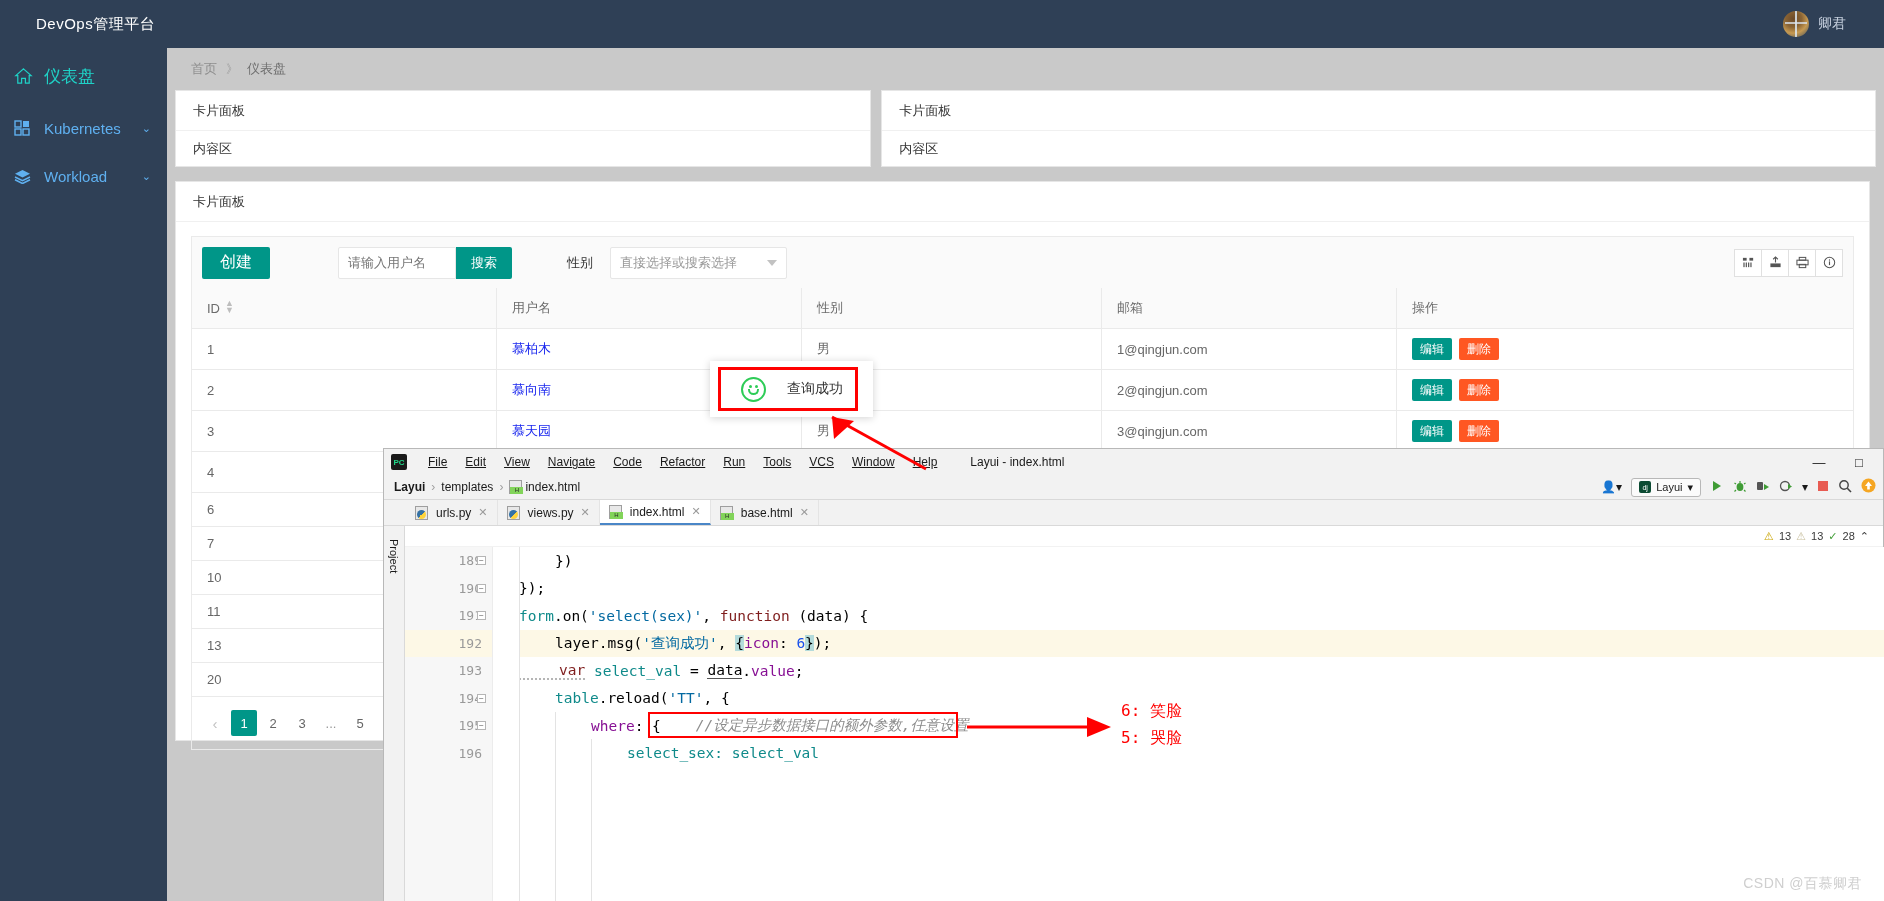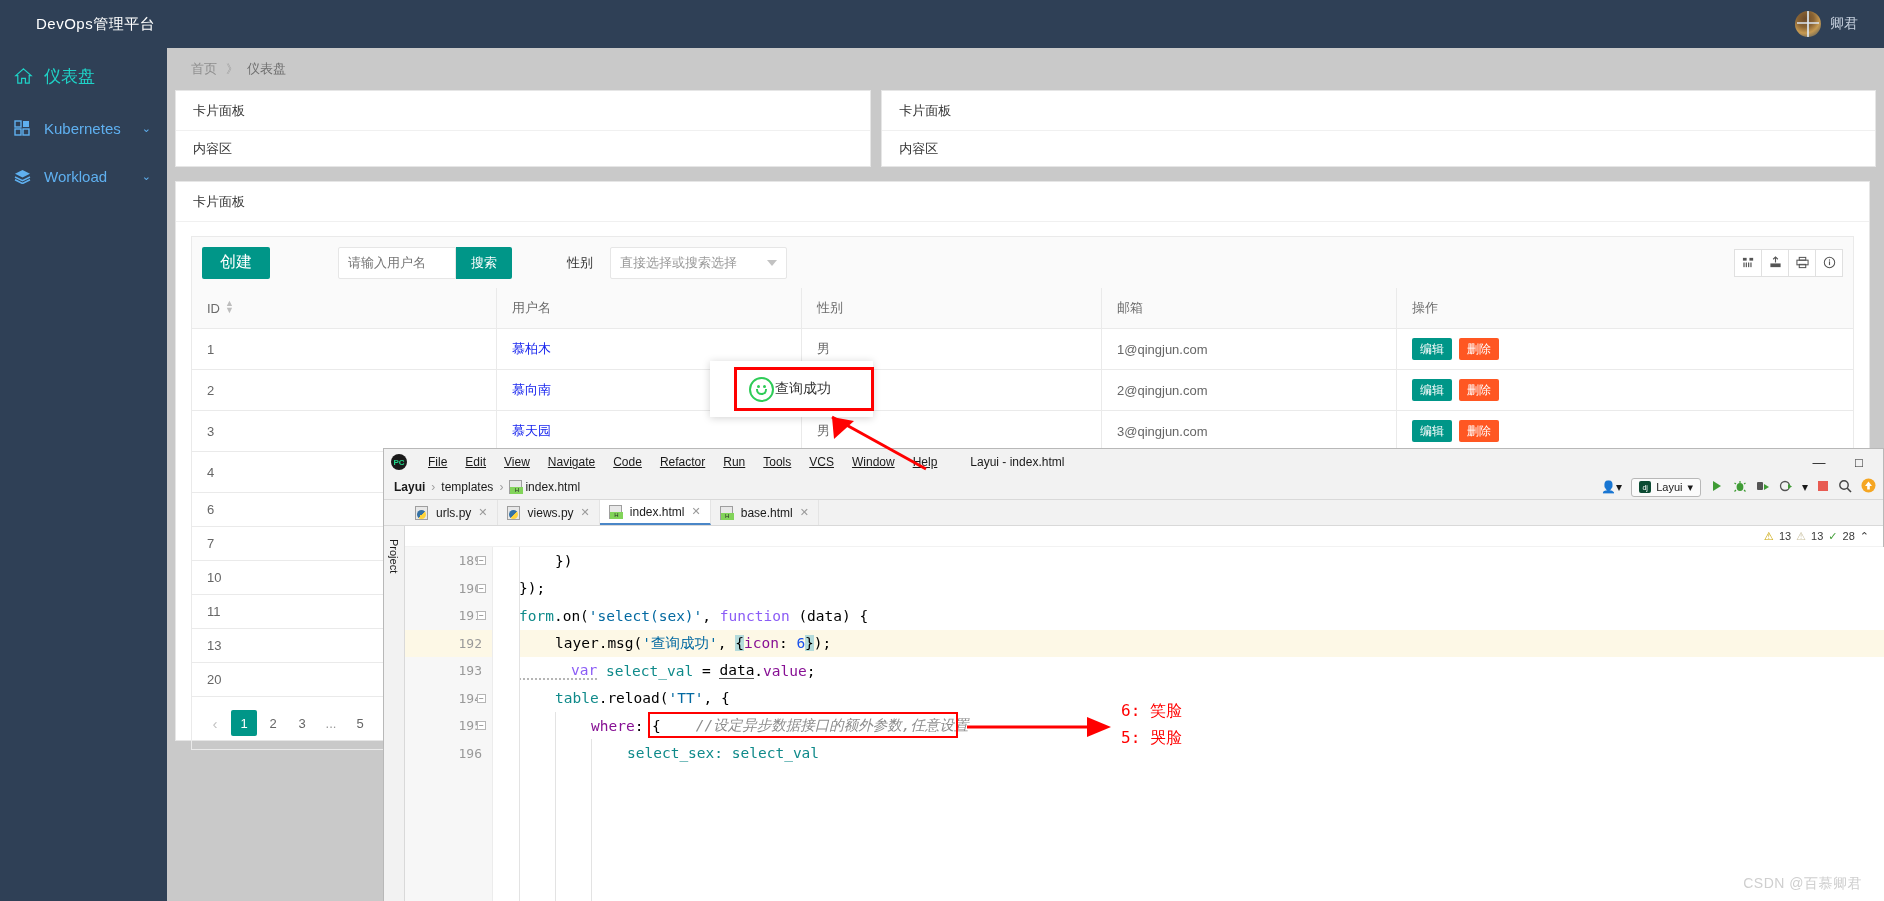--- a/index.html
+++ b/index.html
@@ -16,21 +16,21 @@
   .app-header {
     position: absolute; top: 0; left: 0; width: 1884px; height: 48px;
     background: #2f4056; color: #fff; display: flex; align-items: center;
   }
   .app-logo {
     width: 200px; height: 48px; display: flex; align-items: center;
     padding-left: 36px; font-size: 15px; color: #ffffff; letter-spacing: .5px;
   }
   .header-spacer { flex: 1; }
   .header-user {
-    display: flex; align-items: center; gap: 9px; padding-right: 26px;
+    display: flex; align-items: center; gap: 9px; padding-right: 38px;
     font-size: 14px; color: #c3cddb;
   }
   .avatar {
     width: 26px; height: 26px; border-radius: 50%;
     background: radial-gradient(circle at 40% 30%, #6b4a2a 0%, #8a6434 35%, #c69a52 60%, #3a4a5a 100%);
     position: relative; overflow: hidden;
   }
   .avatar::before {
     content: ""; position: absolute; left: 12px; top: 0; width: 2px; height: 26px;
     background: rgba(220,230,240,.85);
@@ -161,23 +161,23 @@
   .pg.arrow { color: #c2c2c2; font-size: 15px; }
   .pg.dots { cursor: default; color: #999; }
   .pg-skip { margin-left: 7px; color: #666; }
 
   
   #toast {
     position: absolute; left: 710px; top: 361px; width: 163px; height: 56px;
     background: #fff; box-shadow: 0 1px 8px rgba(0,0,0,.18); z-index: 40;
   }
   #toast .toast-inner {
-    position: absolute; left: 24px; top: 6px; width: 140px; height: 44px;
-    border: 3px solid #ff0000; display: flex; align-items: center; gap: 1px;
-    padding-left: 12px; background: #fff;
+    position: absolute; left: 8px; top: 6px; width: 140px; height: 44px;
+    border: 3px solid #ff0000; display: flex; align-items: center; gap: 21px;
+    padding-left: 20px; background: #fff;
   }
   .smiley {
     width: 25px; height: 25px; border-radius: 50%; border: 2px solid #2ecc57;
     position: relative; flex: 0 0 25px;
   }
   .smiley .eye { position: absolute; top: 6px; width: 3px; height: 3px; border-radius: 50%; background: #2ecc57; }
   .smiley .eye.l { left: 6px; } .smiley .eye.r { right: 6px; }
   .smiley .mouth {
     position: absolute; left: 5px; top: 10px; width: 11px; height: 6px;
     border: 2px solid #2ecc57; border-top: none; border-radius: 0 0 11px 11px;
@@ -192,21 +192,21 @@
     position: absolute; left: 383px; top: 448px; width: 1501px; height: 453px;
     background: #f2f2f2; border: 1px solid #b8b8b8; z-index: 30;
   }
   .ide-menubar {
     height: 26px; display: flex; align-items: center; gap: 0;
     padding-left: 7px; background: #f2f2f2; font-size: 12px; color: #1a1a1a;
   }
   .pc-logo {
     width: 16px; height: 16px; background: #1a1a1a; color: #21d789;
     font-size: 8px; display: flex; align-items: center; justify-content: center;
-    border-radius: 8px; margin-right: 12px; font-family: "Liberation Sans", sans-serif;
+    border-radius: 2px; margin-right: 12px; font-family: "Liberation Sans", sans-serif;
     font-weight: bold;
   }
   .mi { padding: 0 9px; cursor: pointer; }
   .mi .u { text-decoration: underline; }
   .ide-title { margin-left: 24px; font-size: 12px; color: #1a1a1a; }
   .win-ctrls { margin-left: auto; display: flex; align-items: center; gap: 0; padding-right: 4px; }
   .wc { width: 40px; height: 26px; display: flex; align-items: center; justify-content: center;
         font-size: 13px; color: #1a1a1a; cursor: pointer; }
 
   .ide-navbar {
@@ -282,21 +282,21 @@
   .gl .fold {
     position: absolute; right: 6px; width: 9px; height: 9px; border: 1px solid #b5b5b5;
     background: #fff; color: #777; font-size: 8px; line-height: 7px; text-align: center;
   }
   .code-area {
     flex: 1; position: relative; padding-left: 26px;
     font-family: "DejaVu Sans Mono", monospace; font-size: 14.5px;
   }
   .cl { height: 27.5px; display: flex; align-items: center; white-space: pre; }
   .cl.hl { background: #fdf8e6; }
-  .k-kw { color: #8b5cf6; }
+  .k-kw { color: #7f1d1d; }
   .k-str { color: #0369a1; }
   .k-prop { color: #871094; }
   .k-cm { color: #8c8c8c; font-style: italic; }
   .k-tn { color: #0f8a8a; }
   .k-pl { color: #000; }
   .k-num { color: #1750eb; }
   .sel-hl { background: #b4dbdb; }
   .ul-wav { border-bottom: 2px dotted #b5b5b5; }
   .ul-sol { border-bottom: 1px solid #555; }
   .indent-guide {
@@ -737,21 +737,21 @@
         <div class="cl">
           <span class="k-pl">});</span>
         </div>
         <div class="cl">
           <span class="k-tn">form</span><span class="k-pl">.on(</span><span class="k-str">'select(sex)'</span><span class="k-pl">, </span><span class="k-kw">function</span><span class="k-pl"> (data) {</span>
         </div>
         <div class="cl hl">
           <span style="padding-left:36px" class="k-pl">layer</span><span class="k-pl">.msg(</span><span class="k-str">'查询成功'</span><span class="k-pl">, </span><span class="sel-hl k-pl">{</span><span class="k-prop">icon</span><span class="k-pl">: </span><span class="k-num">6</span><span class="sel-hl k-pl">}</span><span class="k-pl">);</span>
         </div>
         <div class="cl">
-          <span style="padding-left:52px" class="k-kw ul-wav">var</span><span class="k-tn"> select_val </span><span class="k-pl">= </span><span class="k-pl ul-sol">data</span><span class="k-pl">.</span><span class="k-prop">value</span><span class="k-pl">;</span>
+          <span style="padding-left:40px" class="k-kw ul-wav">var</span><span class="k-tn"> select_val </span><span class="k-pl">= </span><span class="k-pl ul-sol">data</span><span class="k-pl">.</span><span class="k-prop">value</span><span class="k-pl">;</span>
         </div>
         <div class="cl">
           <span style="padding-left:36px" class="k-tn">table</span><span class="k-pl">.reload(</span><span class="k-str">'TT'</span><span class="k-pl">, {</span>
         </div>
         <div class="cl">
           <span style="padding-left:72px" class="k-prop">where</span><span class="k-pl">: {</span><span class="k-cm">    //设定异步数据接口的额外参数,任意设置</span>
         </div>
         <div class="cl">
           <span style="padding-left:108px" class="k-tn">select_sex</span><span class="k-tn">: select_val</span>
         </div>

